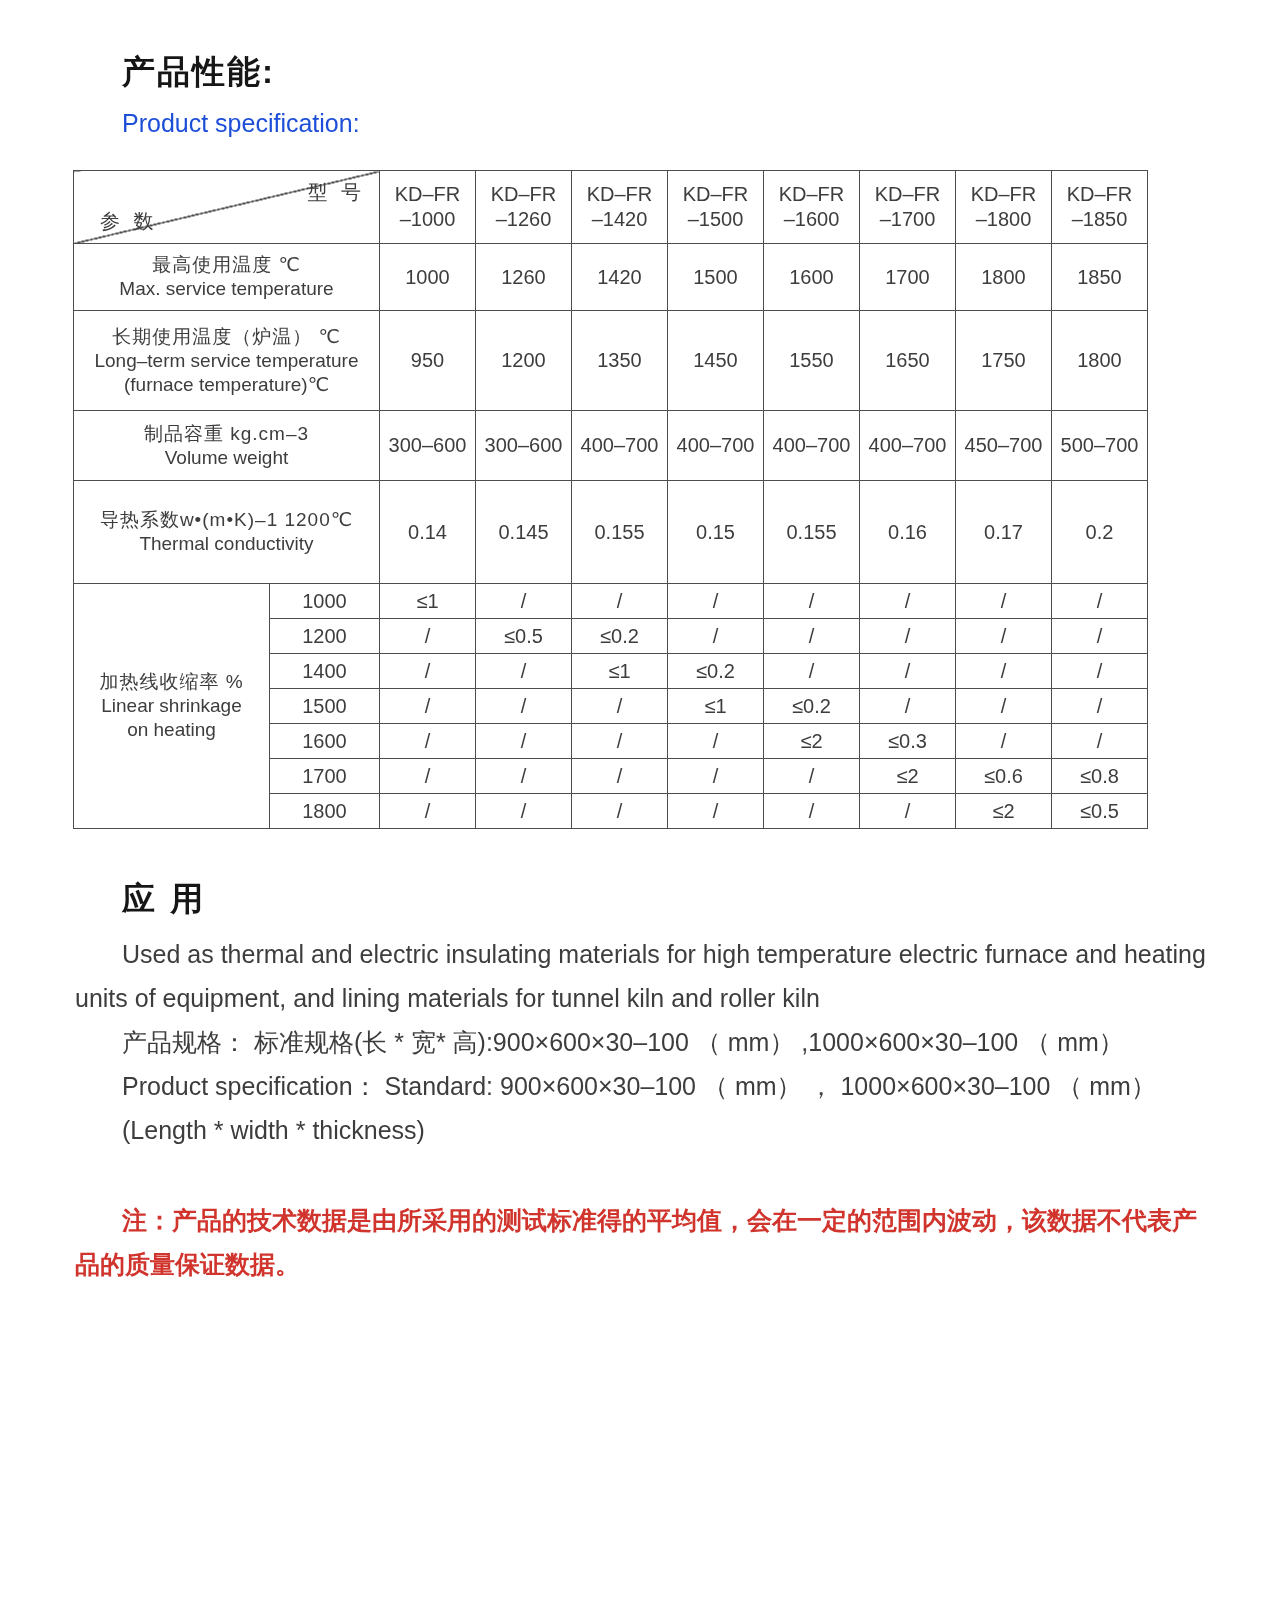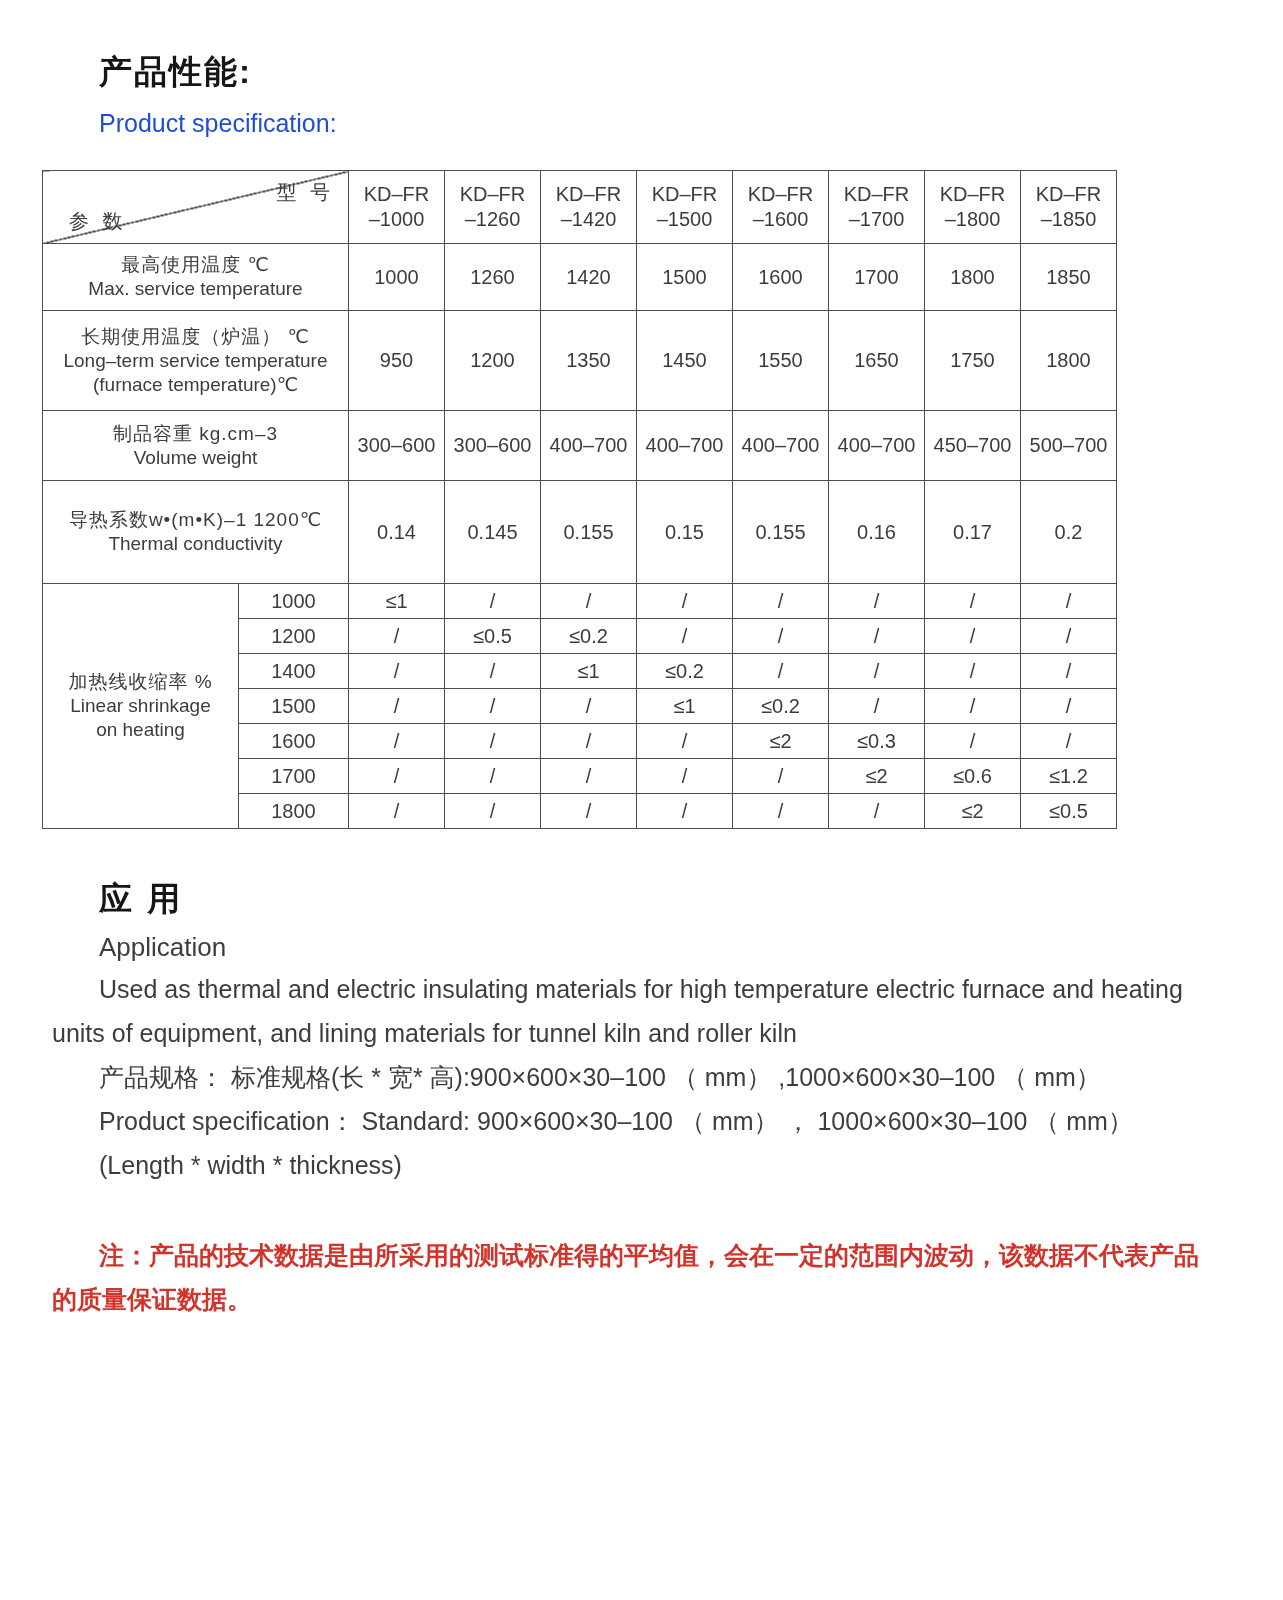--- a/index.html
+++ b/index.html
@@ -1,39 +1,39 @@
 <!DOCTYPE html>
 <html><head>
 <meta charset="utf-8">
 <style>
   html,body{margin:0;padding:0;background:#fff;}
   .page{
     position:relative;
     width:1283px;height:1600px;
     box-sizing:border-box;
-    padding:50px 65px 0 42px;
+    padding:50px 65px 0 65px;
     background:#ffffff;
     font-family:"Liberation Sans","DejaVu Sans",sans-serif;
     color:#3d3d3d;
     overflow:hidden;
   }
   .title-zh{
     margin:0 0 14px 57px;
     font-size:33px;font-weight:bold;color:#161616;
     letter-spacing:2px;
   }
   .title-en{
     margin:0 0 32px 57px;
     font-size:25px;color:#1d4ed8;font-weight:normal;
   }
   table.spec{
     border-collapse:collapse;
     table-layout:fixed;
     width:1074px;
-    margin:0;
+    margin:8px;
   }
   table.spec td{
     border:1.5px solid #4d4d4d;
     text-align:center;
     vertical-align:middle;
     padding:0 2px;
     color:#3d3d3d;
     font-size:20px;
     overflow:hidden;
   }
@@ -261,38 +261,37 @@
         </tr>
         <tr class="shrink-row">
           <td class="temp-cell">1700</td>
           <td class="val-cell">/</td>
           <td class="val-cell">/</td>
           <td class="val-cell">/</td>
           <td class="val-cell">/</td>
           <td class="val-cell">/</td>
           <td class="val-cell">≤2</td>
           <td class="val-cell">≤0.6</td>
-          <td class="val-cell">≤1.2</td>
+          <td class="val-cell">≤0.8</td>
         </tr>
         <tr class="shrink-row">
           <td class="temp-cell">1800</td>
           <td class="val-cell">/</td>
           <td class="val-cell">/</td>
           <td class="val-cell">/</td>
           <td class="val-cell">/</td>
           <td class="val-cell">/</td>
           <td class="val-cell">/</td>
           <td class="val-cell">≤2</td>
           <td class="val-cell">≤0.5</td>
         </tr>
       </tbody>
   </table>
 
   <h2 class="section-heading">应  用</h2>
-  <p class="app-en-sub">Application</p>
 
   <p class="para">Used as thermal and electric insulating materials for high temperature electric furnace and heating units of equipment, and lining materials for tunnel kiln and roller kiln</p>
   <p class="para">产品规格：  标准规格(长 * 宽* 高):900×600×30–100 （ mm） ,1000×600×30–100 （ mm）</p>
   <p class="para">Product  specification：  Standard:  900×600×30–100 （  mm） ，  1000×600×30–100 （ mm）</p>
   <p class="para">(Length * width * thickness)</p>
 
   <p class="note" style="color: rgb(208, 52, 44);">注：产品的技术数据是由所采用的测试标准得的平均值，会在一定的范围内波动，该数据不代表产品的质量保证数据。</p>
 
 </div>
 

